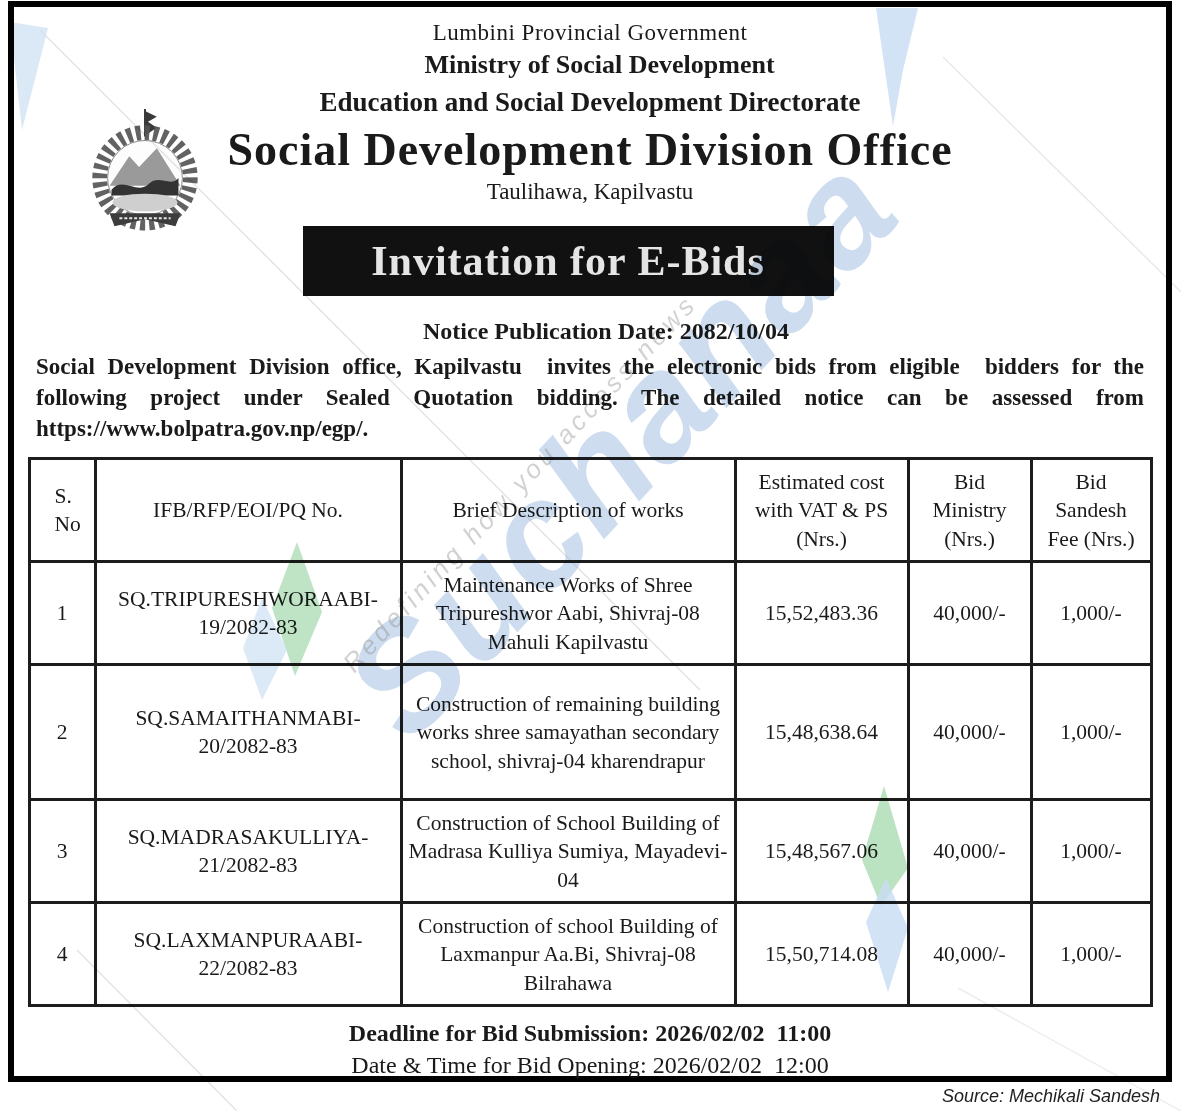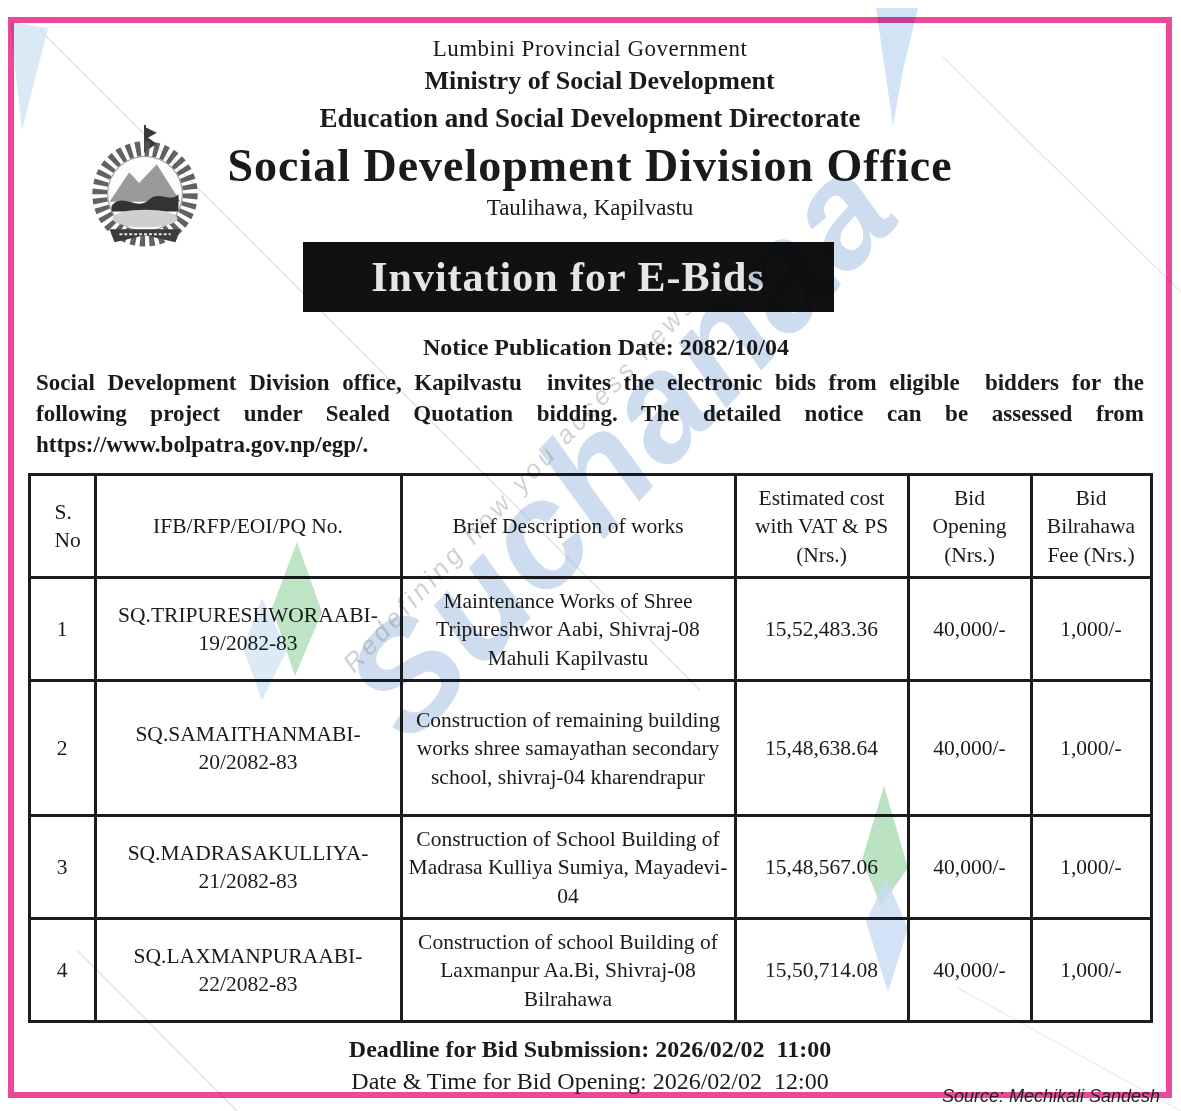--- a/index.html
+++ b/index.html
@@ -2,22 +2,22 @@
 <html><head>
 <meta charset="utf-8">
 <style>
   html,body{margin:0;padding:0;background:#ffffff;}
   body{width:1181px;height:1111px;position:relative;overflow:hidden;
        font-family:"Liberation Serif", serif;color:#1a1a1a;}
 
   .page{position:absolute;inset:0;background:#ffffff;}
 
   
-  .doc-frame{position:absolute;left:8px;top:17px;width:1164px;height:1081px;
-             border:6px solid #ec4899;box-sizing:border-box;z-index:1;background:transparent;}
+  .doc-frame{position:absolute;left:8px;top:1px;width:1164px;height:1081px;
+             border:6px solid #000000;box-sizing:border-box;z-index:1;background:transparent;}
 
   .hdr-govt{margin-top:13px;text-align:center;font-size:23px;letter-spacing:0.5px;}
   .hdr-ministry{margin-top:4px;text-align:center;font-size:26px;font-weight:bold;padding-left:19px;}
   .hdr-directorate{margin-top:7px;text-align:center;font-size:27px;font-weight:bold;}
   .hdr-office{margin-top:5px;text-align:center;font-size:46px;font-weight:bold;letter-spacing:1px;}
   .hdr-location{margin-top:3px;text-align:center;font-size:23px;}
 
   .emblem{position:absolute;left:70px;top:100px;width:122px;height:128px;}
 
   .banner{position:relative;left:-22px;margin:21px auto 0;width:531px;height:70px;
@@ -97,22 +97,22 @@
         <col style="width:173px">
           <col style="width:123px">
           <col style="width:120px">
       </colgroup>
       <thead>
         <tr>
           <th class="c-sn">S. No</th>
           <th>IFB/RFP/EOI/PQ No.</th>
           <th>Brief Description of works</th>
           <th>Estimated cost with VAT &amp; PS (Nrs.)</th>
-          <th>Bid Opening (Nrs.)</th>
-          <th>Bid Bilrahawa Fee (Nrs.)</th>
+          <th>Bid Ministry (Nrs.)</th>
+          <th>Bid Sandesh Fee (Nrs.)</th>
         </tr>
       </thead>
       <tbody>
         <tr class="r-std">
           <td>1</td>
           <td>SQ.TRIPURESHWORAABI-19/2082-83</td>
           <td>Maintenance Works of Shree Tripureshwor Aabi, Shivraj-08 Mahuli Kapilvastu</td>
           <td>15,52,483.36</td>
           <td>40,000/-</td>
           <td>1,000/-</td>

